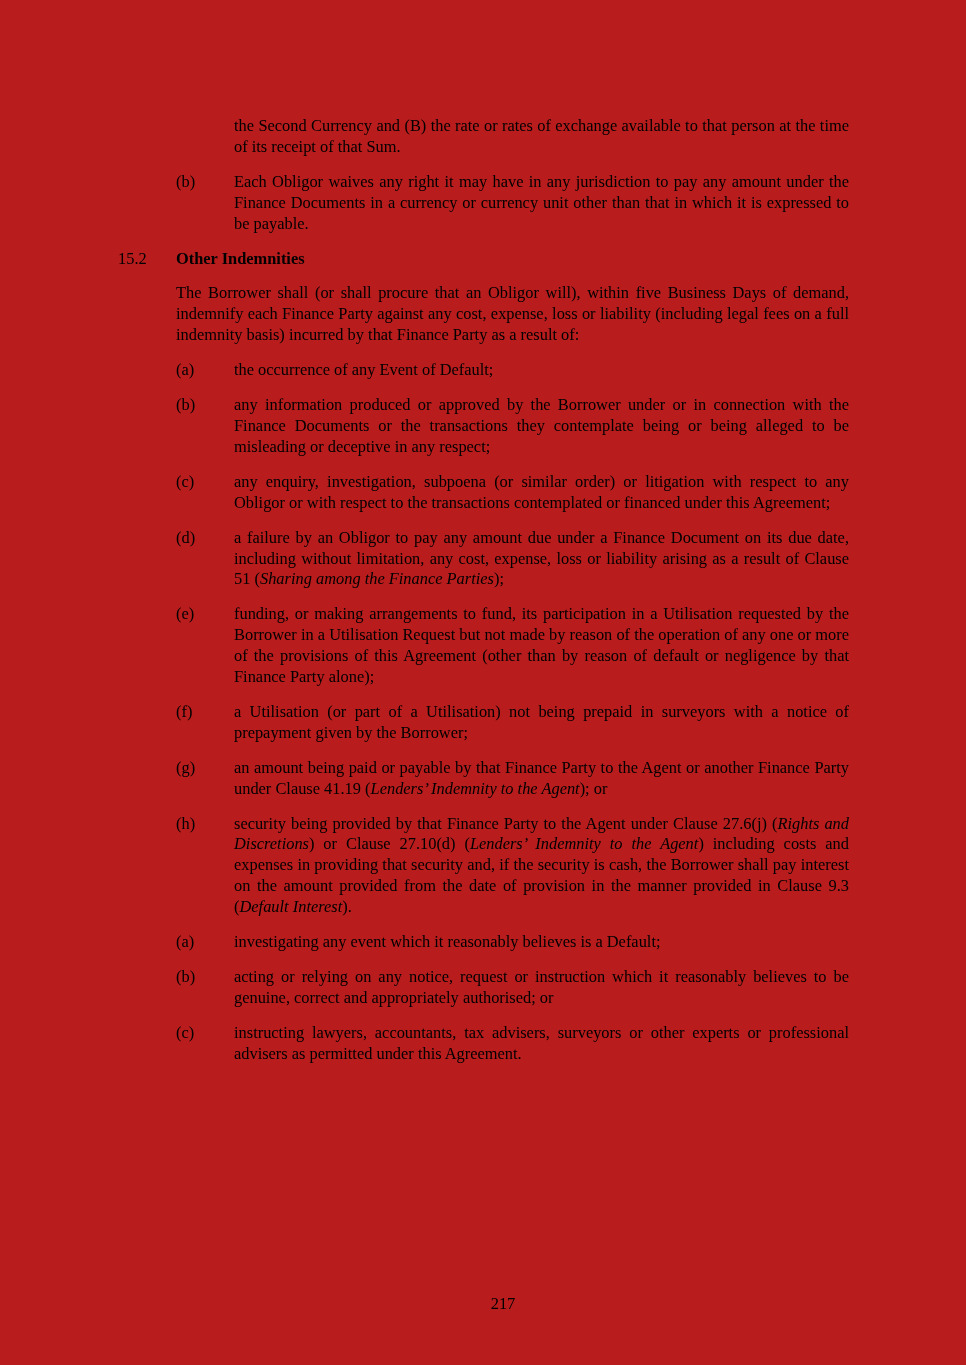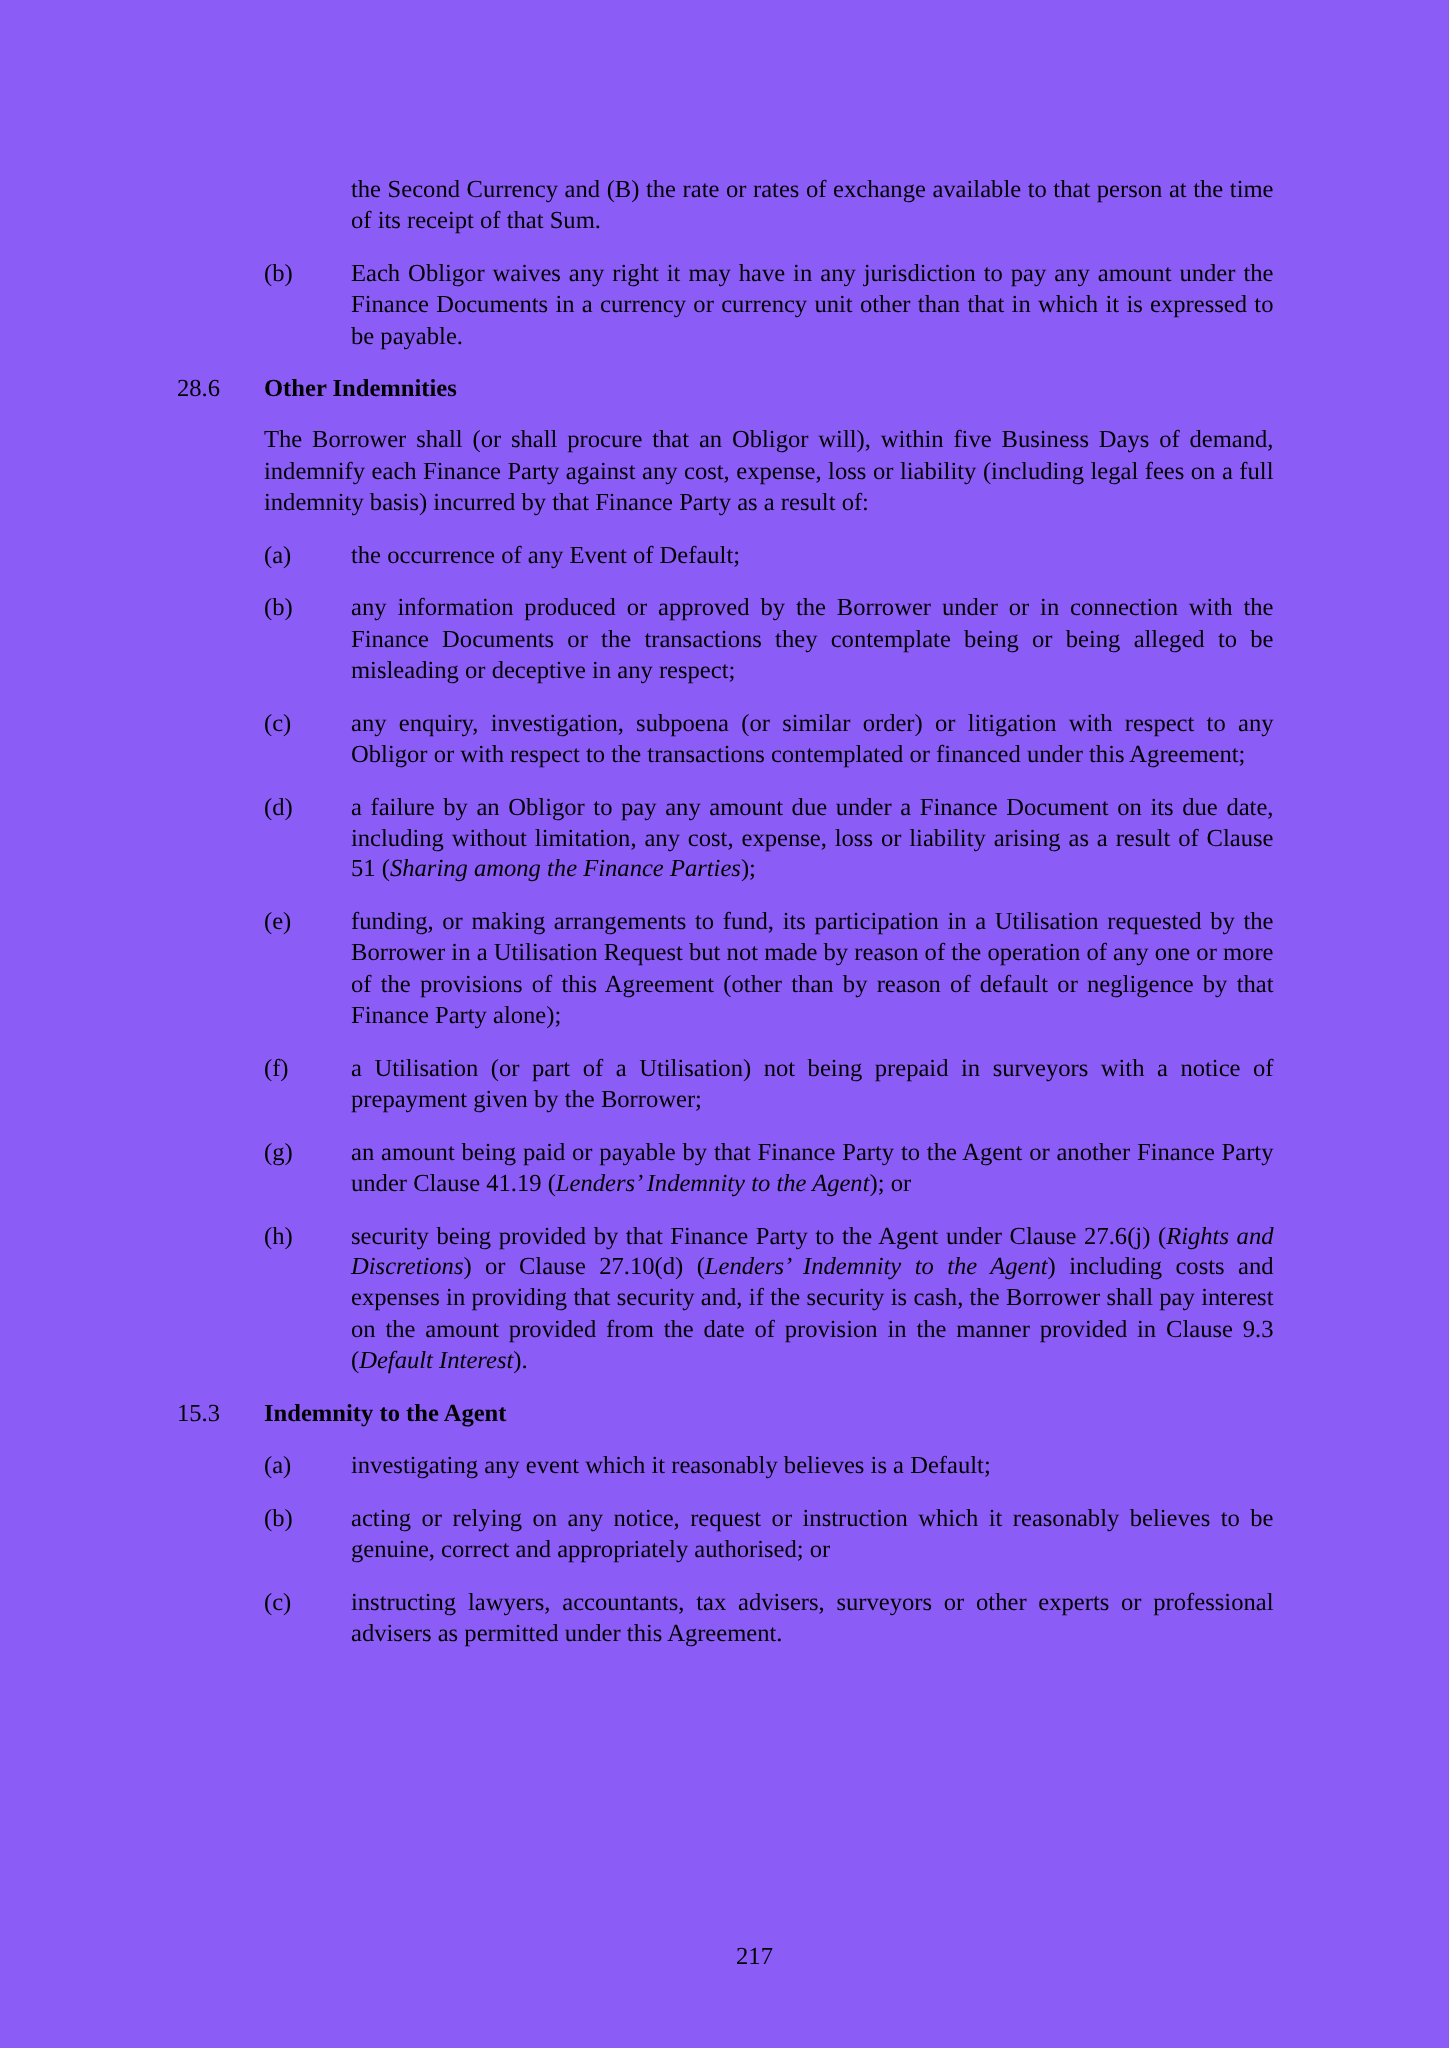--- a/index.html
+++ b/index.html
@@ -1,20 +1,20 @@
 <!DOCTYPE html>
 <html><head>
 <meta charset="utf-8">
 <style>
   html, body { margin: 0; padding: 0; background: #ffffff; }
   .page {
     position: relative;
     width: 966px;
     height: 1365px;
-    background: #8b5cf6;
+    background: #b91c1c;
     color: #000000;
     font-family: "Liberation Serif", "DejaVu Serif", serif;
     font-size: 16.4px;
     line-height: 20.9px;
     overflow: hidden;
   }
   .content {
     position: absolute;
     left: 118px;
     top: 116px;
@@ -47,21 +47,21 @@
   <div class="content">
 
     <p class="para cont-para">the Second Currency and (B) the rate or rates of exchange available to that person at the time of its receipt of that Sum.</p>
 
     <div class="clause-item">
       <span class="lbl">(b)</span>
       <span class="txt"><span>Each Obligor waives any right it may have in any jurisdiction to pay any amount under the Finance Documents in a currency or currency unit other than that in which it is expressed to be payable.</span></span>
     </div>
 
     <div class="section-heading">
-      <span class="num">28.6</span>
+      <span class="num">15.2</span>
       <span class="ttl">Other Indemnities</span>
     </div>
 
     <p class="para intro-para">The Borrower shall (or shall procure that an Obligor will), within five Business Days of demand, indemnify each Finance Party against any cost, expense, loss or liability (including legal fees on a full indemnity basis) incurred by that Finance Party as a result of:</p>
 
     <div class="clause-item">
       <span class="lbl">(a)</span>
       <span class="txt"><span>the occurrence of any Event of Default;</span></span>
     </div>
     <div class="clause-item">
@@ -86,24 +86,20 @@
     </div>
     <div class="clause-item">
       <span class="lbl">(g)</span>
       <span class="txt"><span>an amount being paid or payable by that Finance Party to the Agent or another Finance Party under Clause 41.19 (</span><i>Lenders’ Indemnity to the Agent</i><span>); or</span></span>
     </div>
     <div class="clause-item">
       <span class="lbl">(h)</span>
       <span class="txt"><span>security being provided by that Finance Party to the Agent under Clause 27.6(j) (</span><i>Rights and Discretions</i><span>) or Clause 27.10(d) (</span><i>Lenders’ Indemnity to the Agent</i><span>) including costs and expenses in providing that security and, if the security is cash, the Borrower shall pay interest on the amount provided from the date of provision in the manner provided in Clause 9.3 (</span><i>Default Interest</i><span>).</span></span>
     </div>
 
-    <div class="section-heading">
-      <span class="num">15.3</span>
-      <span class="ttl">Indemnity to the Agent</span>
-    </div>
 
 
     <div class="clause-item">
       <span class="lbl">(a)</span>
       <span class="txt"><span>investigating any event which it reasonably believes is a Default;</span></span>
     </div>
     <div class="clause-item">
       <span class="lbl">(b)</span>
       <span class="txt"><span>acting or relying on any notice, request or instruction which it reasonably believes to be genuine, correct and appropriately authorised; or</span></span>
     </div>

